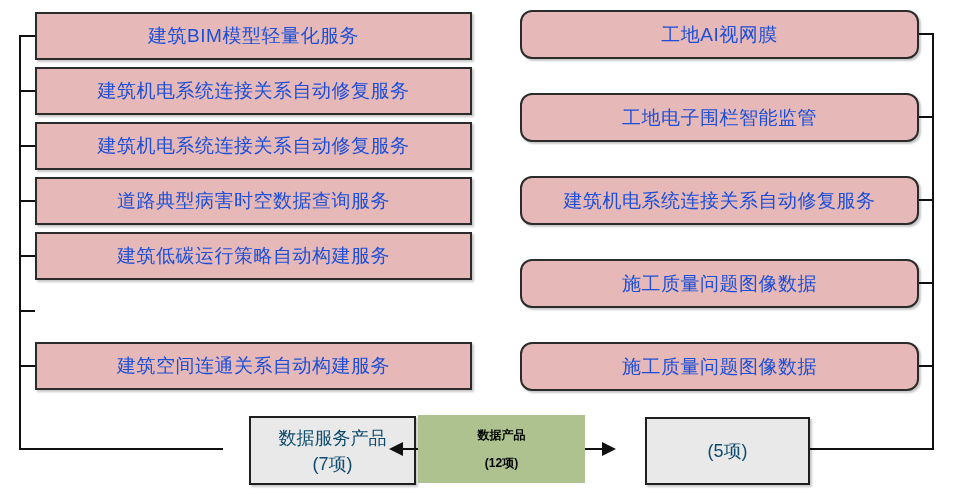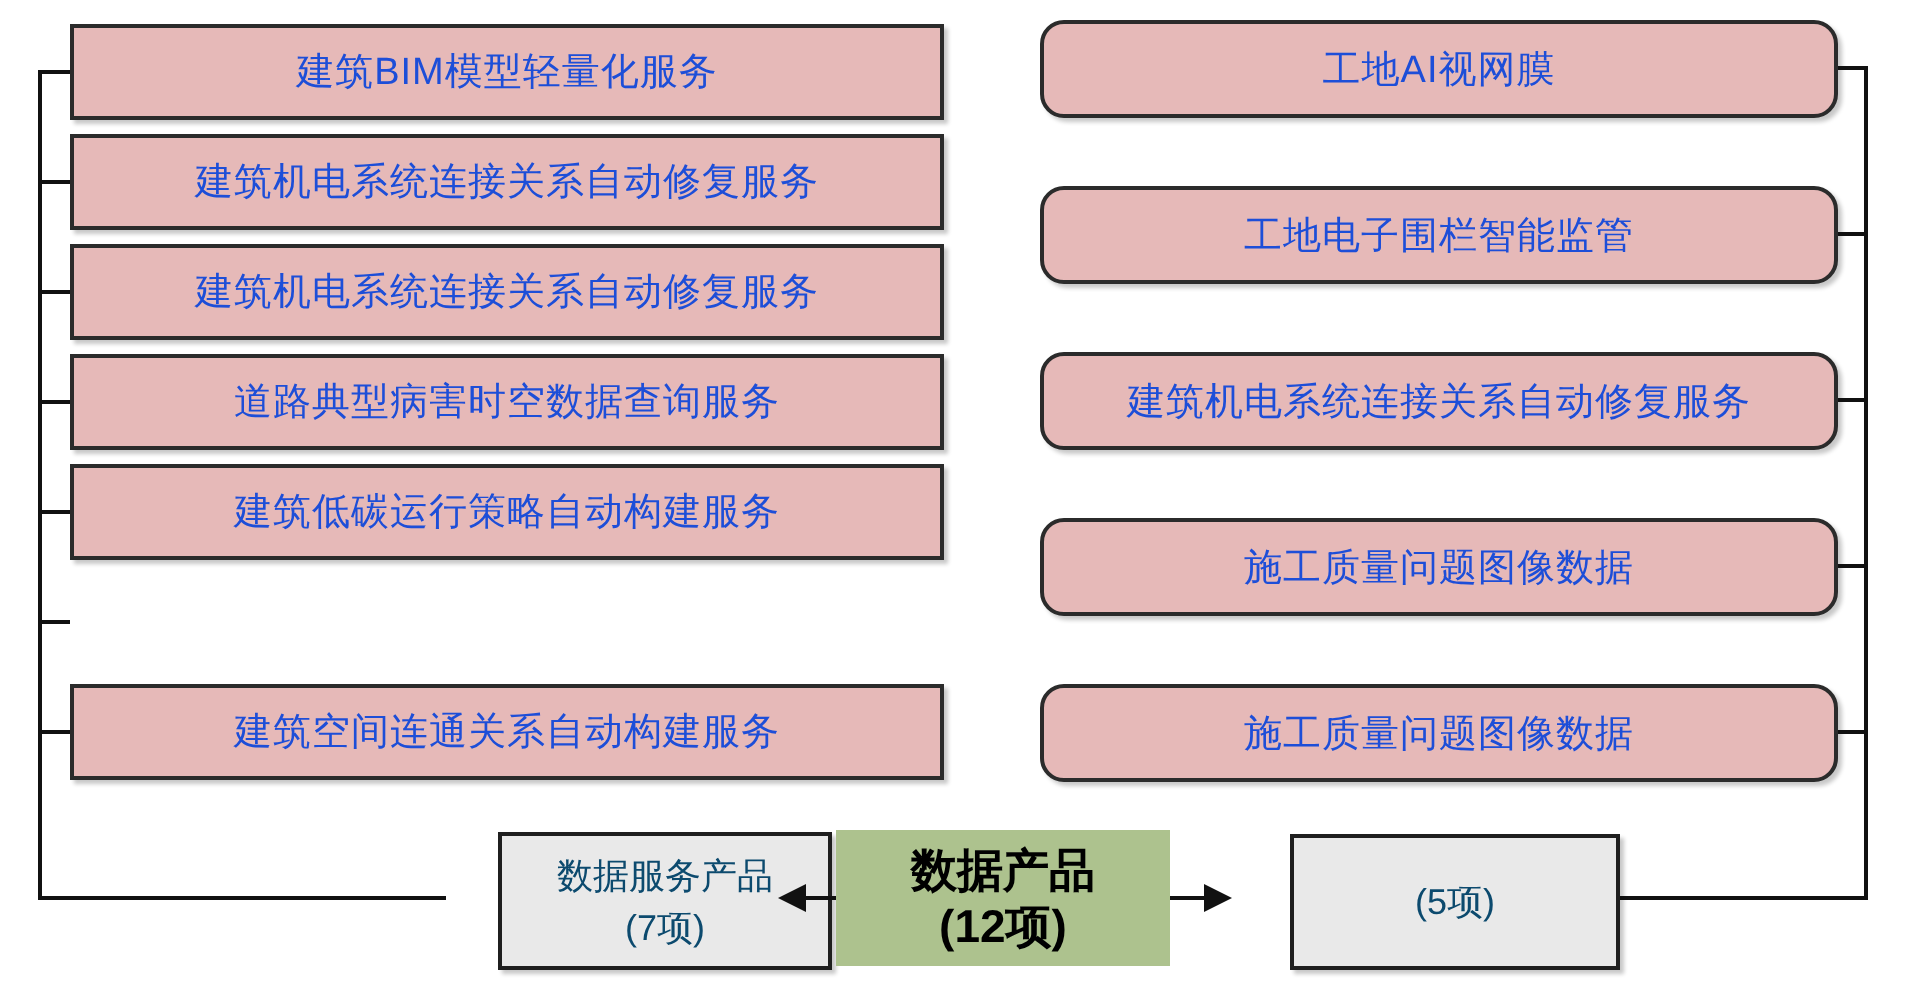--- a/index.html
+++ b/index.html
@@ -47,21 +47,21 @@
   }
   .root-box {
     position: absolute;
     box-sizing: border-box;
     background: #adc28e;
     display: flex;
     flex-direction: column;
     align-items: center;
     justify-content: center;
     text-align: center;
-    font-size: 23px;
+    font-size: 12px;
     font-weight: bold;
     line-height: 28px;
     color: #000000;
   }
   
   .line { position: absolute; background: #111111; }
   .head { position: absolute; width: 0; height: 0; }
   .head-left  { border-top: 7px solid transparent; border-bottom: 7px solid transparent; border-right: 14px solid #111111; }
   .head-right { border-top: 7px solid transparent; border-bottom: 7px solid transparent; border-left: 14px solid #111111; }
 </style>

